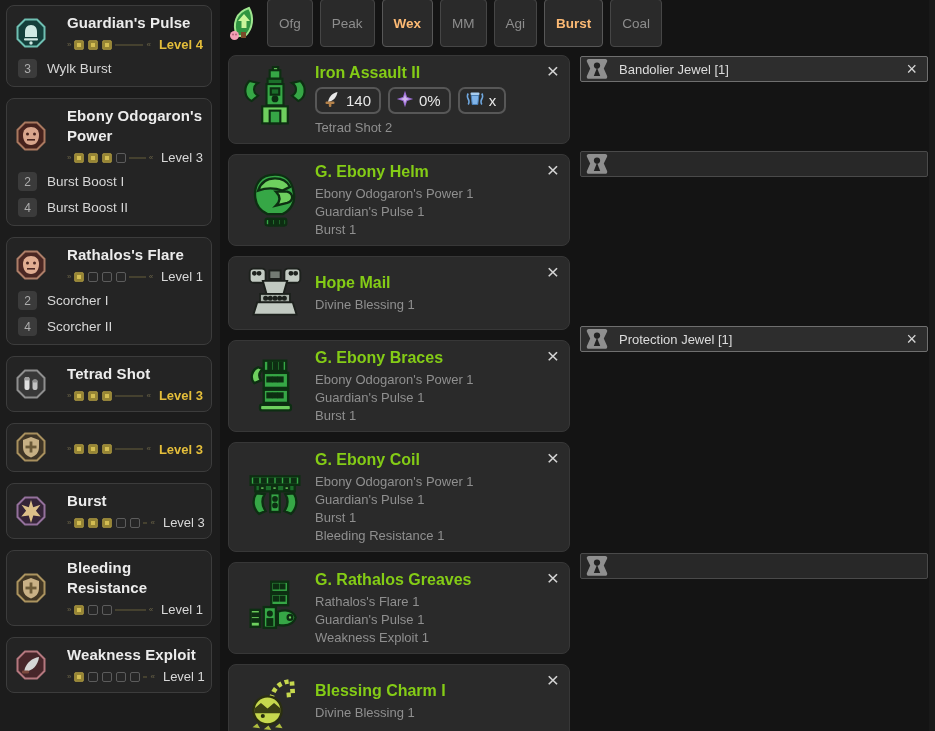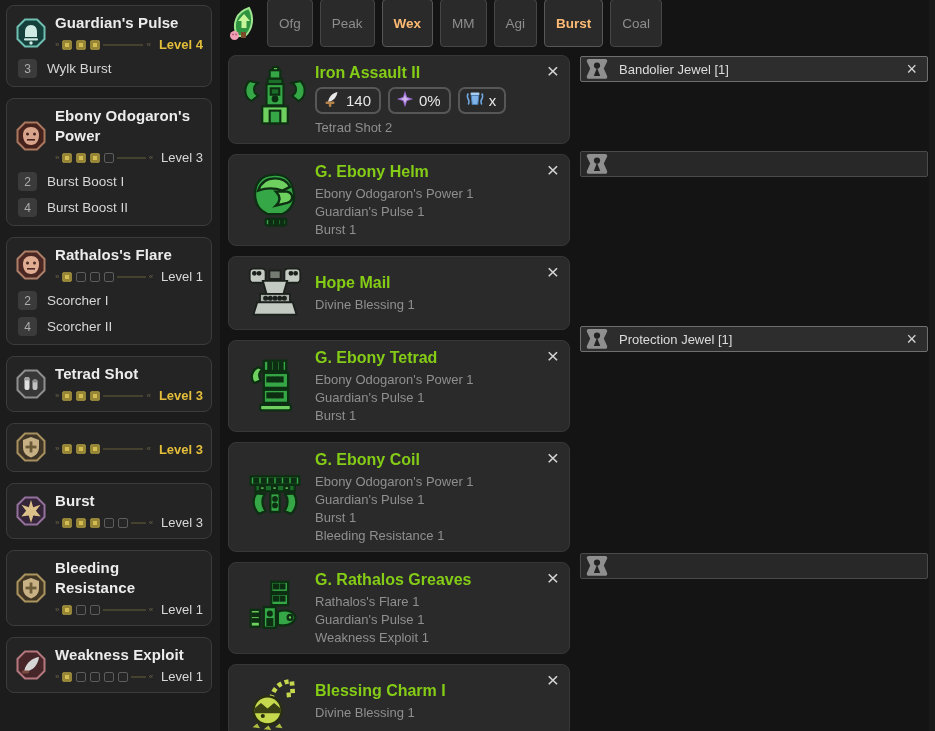--- a/index.html
+++ b/index.html
@@ -13,21 +13,21 @@
   
   .sidebar {
     position:absolute; left:0; top:0; width:220px; height:731px;
     background:#1c1c1c; padding:5px 0 0 6px;
     display:flex; flex-direction:column; gap:11px;
   }
   .skill-card {
     width:206px; background:#242424; border:1px solid #3c3c3c;
     border-radius:8px; padding:7px 8px 8px;
   }
-  .skill-head { display:flex; align-items:center; gap:8px; }
+  .skill-head { display:flex; align-items:center; gap:20px; }
   .skill-icon { width:32px; height:32px; flex:0 0 32px; }
   .skill-icon svg { width:32px; height:32px; display:block; }
   .skill-body { flex:1; min-width:0; }
   .skill-name { font-size:15px; font-weight:700; color:#ececec; line-height:20px; letter-spacing:.1px; }
   .skill-gauge-row { display:flex; align-items:center; margin-top:4px; }
   .gauge { flex:1; display:flex; align-items:center; gap:3px; margin-right:8px; }
   .endcap { color:#6b6448; font-size:8px; line-height:1; }
   .squares { display:flex; gap:4px; }
   .sq { width:10px; height:10px; border-radius:2px; }
   .sq.filled { background:#d3bd52; border:1px solid #93823a; box-shadow:inset 0 0 0 2px rgba(40,32,0,.35); }
@@ -499,21 +499,21 @@
               <rect x="36" y="23" width="4" height="4" fill="#0d2e12"></rect>
               <rect x="20" y="36" width="26" height="14" fill="#36a746"></rect>
               <rect x="24" y="40" width="4" height="4" fill="#0d2e12"></rect>
               <rect x="30" y="40" width="4" height="4" fill="#0d2e12"></rect>
               <rect x="36" y="40" width="4" height="4" fill="#0d2e12"></rect>
               <rect x="16" y="52" width="33" height="6" rx="2" fill="#6ed05e"></rect>
             </g>
           </svg>
         </span>
     <div class="equip-body">
-      <div class="equip-name">G. Ebony Tetrad</div>
+      <div class="equip-name">G. Ebony Braces</div>
 
       <div class="equip-skills">
             <div class="equip-skill">Ebony Odogaron's Power 1</div>
             <div class="equip-skill">Guardian's Pulse 1</div>
             <div class="equip-skill">Burst 1</div>
           </div>
     </div>
     <span class="close-btn">×</span>
   </div>
       <div class="equip-card" style="min-height: 110px;">

